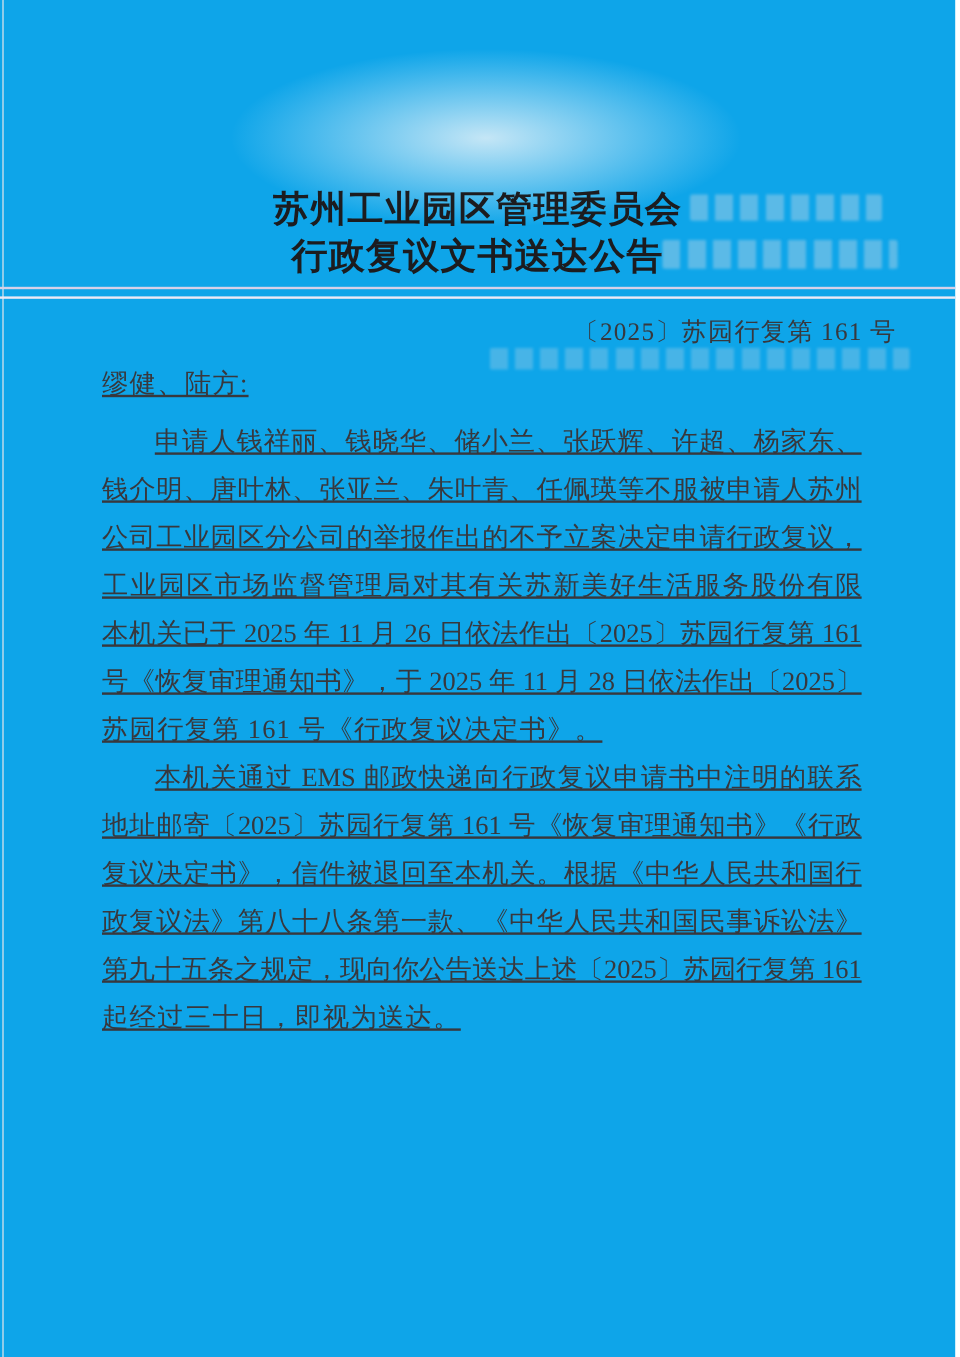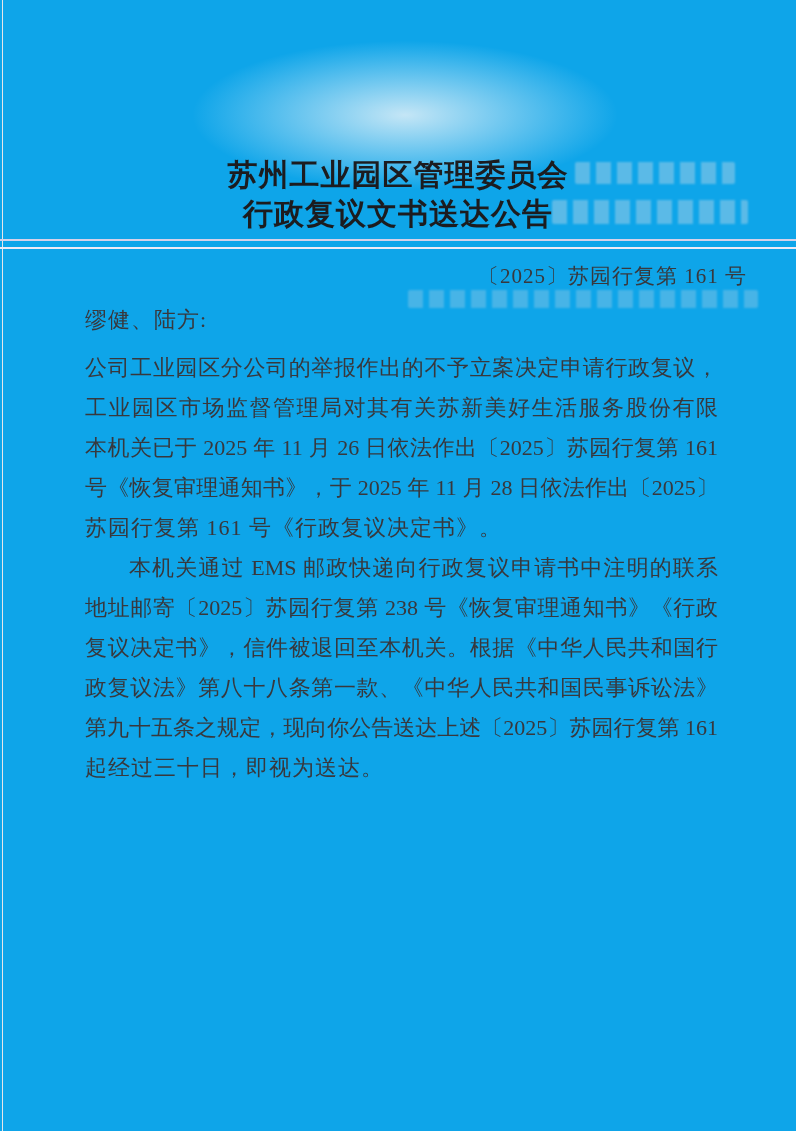--- a/index.html
+++ b/index.html
@@ -58,20 +58,21 @@
     padding-right: 49px;
     text-align: right;
     font-size: 21px;
     letter-spacing: 1px;
     white-space: nowrap;
   }
   .content {
     position: absolute; left: 85px; top: 300px; width: 633px;
     font-size: 22px;
     line-height: 40px;
+    text-decoration: underline;
   }
   .salutation {
     margin-bottom: 8px;
     letter-spacing: 1px;
   }
   .line {
     text-align: justify;
     text-align-last: justify;
     text-justify: inter-character;
     white-space: normal;
@@ -96,26 +97,28 @@
   <div class="ghost ghost-3"></div>
 
   <div class="divider"></div>
   <div class="divider-light"></div>
 
   <div class="doc-number">〔2025〕苏园行复第 161 号</div>
 
   <div class="content">
     <div class="salutation">缪健、陆方:</div>
     <div>
+        <div class="line first">申请人钱祥丽、钱晓华、储小兰、张跃辉、许超、杨家东、</div>
+        <div class="line">钱介明、唐叶林、张亚兰、朱叶青、任佩瑛等不服被申请人苏州</div>
         <div class="line">公司工业园区分公司的举报作出的不予立案决定申请行政复议，</div>
         <div class="line">工业园区市场监督管理局对其有关苏新美好生活服务股份有限</div>
         <div class="line">本机关已于 2025 年 11 月 26 日依法作出〔2025〕苏园行复第 161</div>
         <div class="line">号《恢复审理通知书》，于 2025 年 11 月 28 日依法作出〔2025〕</div>
         <div class="line last">苏园行复第 161 号《行政复议决定书》。</div>
         <div class="line first">本机关通过 EMS 邮政快递向行政复议申请书中注明的联系</div>
-        <div class="line">地址邮寄〔2025〕苏园行复第 238 号《恢复审理通知书》《行政</div>
+        <div class="line">地址邮寄〔2025〕苏园行复第 161 号《恢复审理通知书》《行政</div>
         <div class="line">复议决定书》，信件被退回至本机关。根据《中华人民共和国行</div>
         <div class="line">政复议法》第八十八条第一款、《中华人民共和国民事诉讼法》</div>
         <div class="line">第九十五条之规定，现向你公告送达上述〔2025〕苏园行复第 161</div>
         <div class="line last">起经过三十日，即视为送达。</div>
       </div>
   </div>
 </div>
 
 </body></html>

